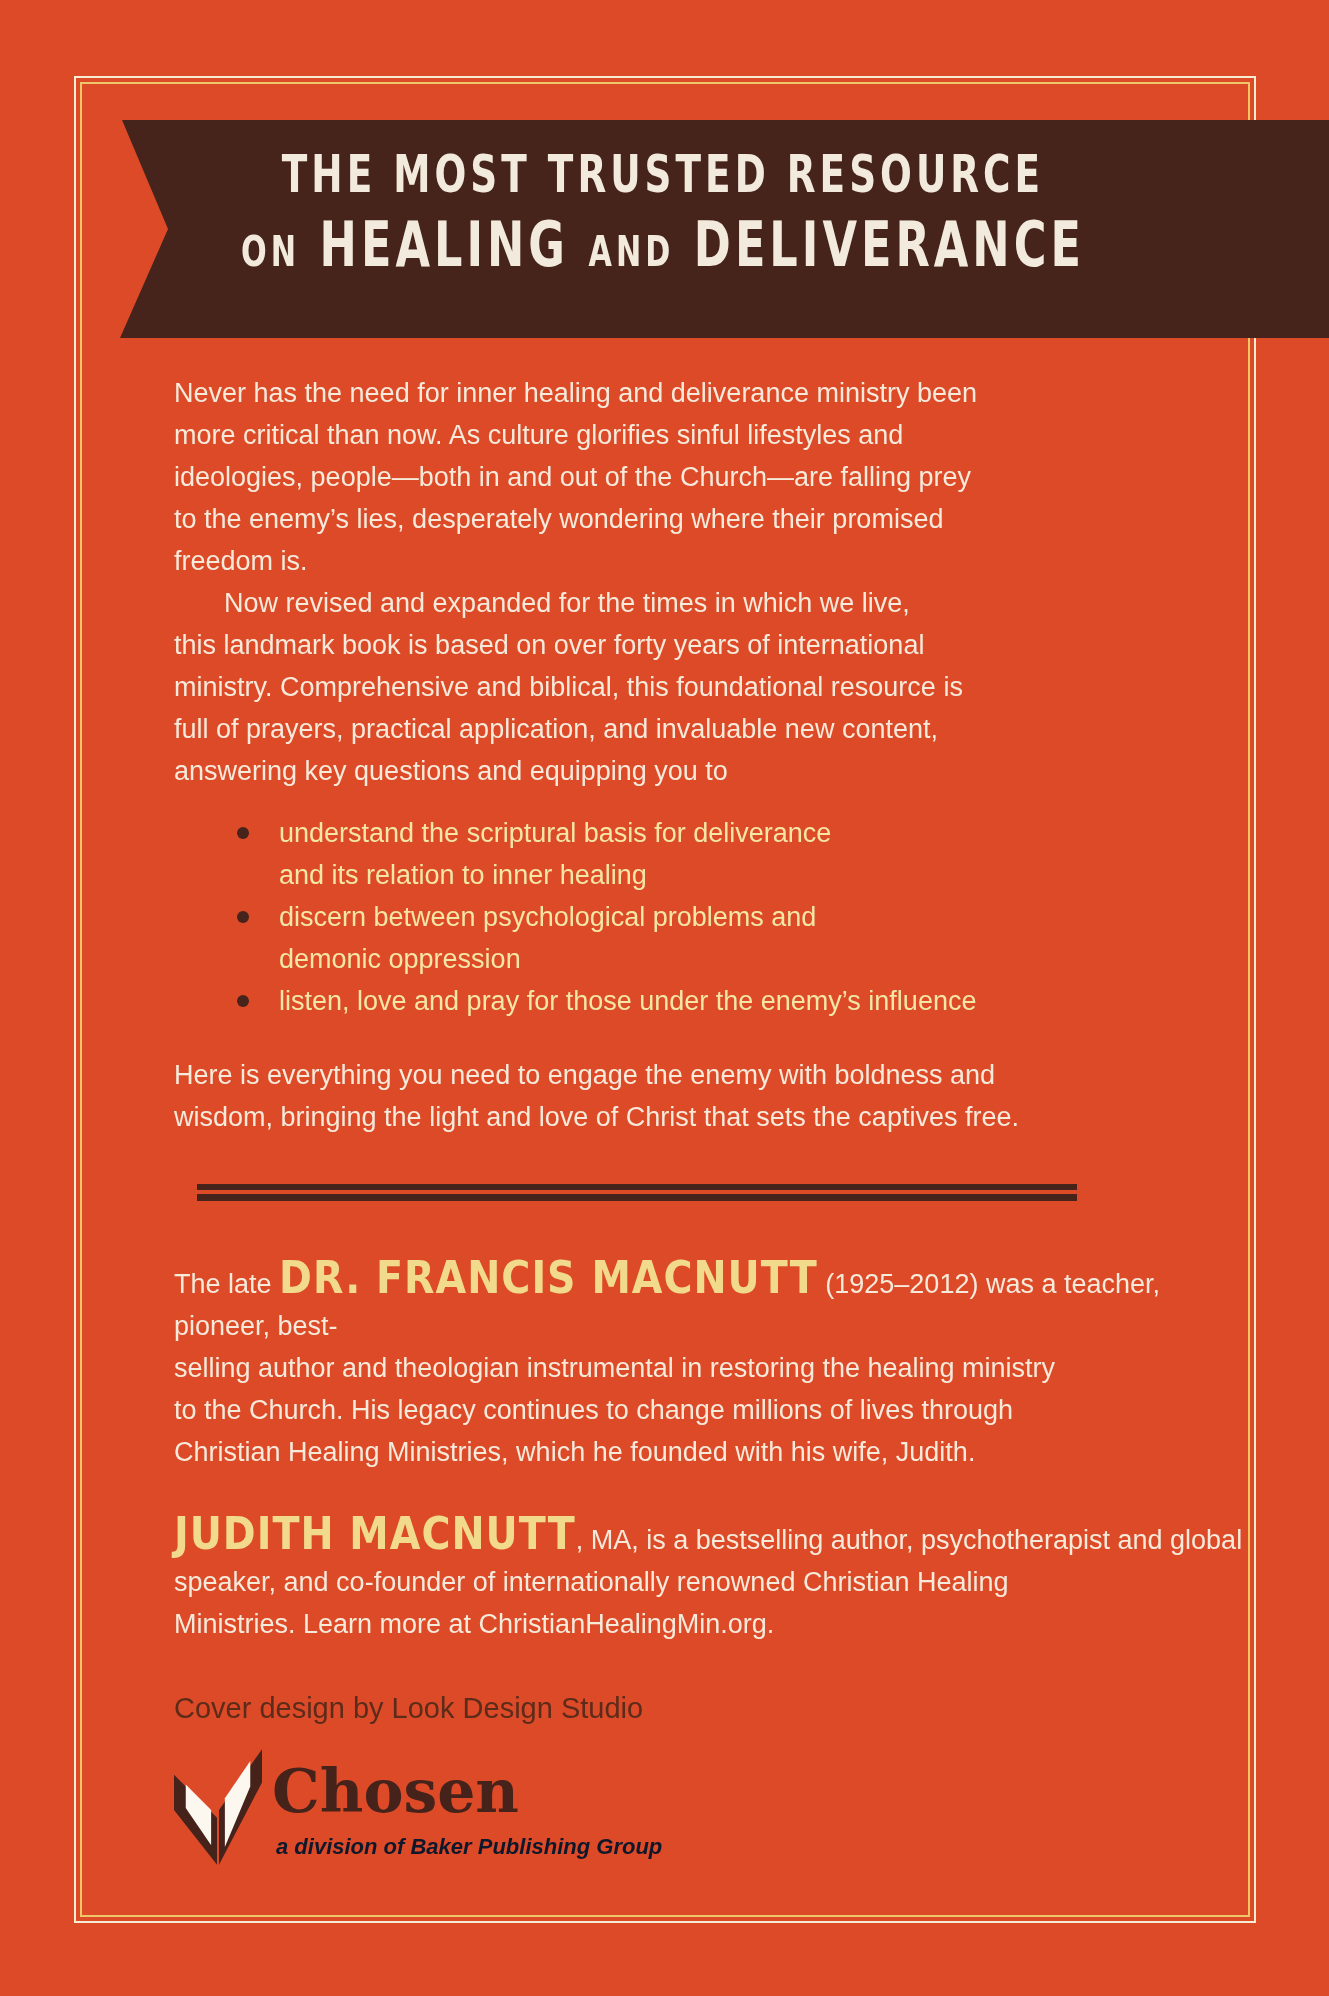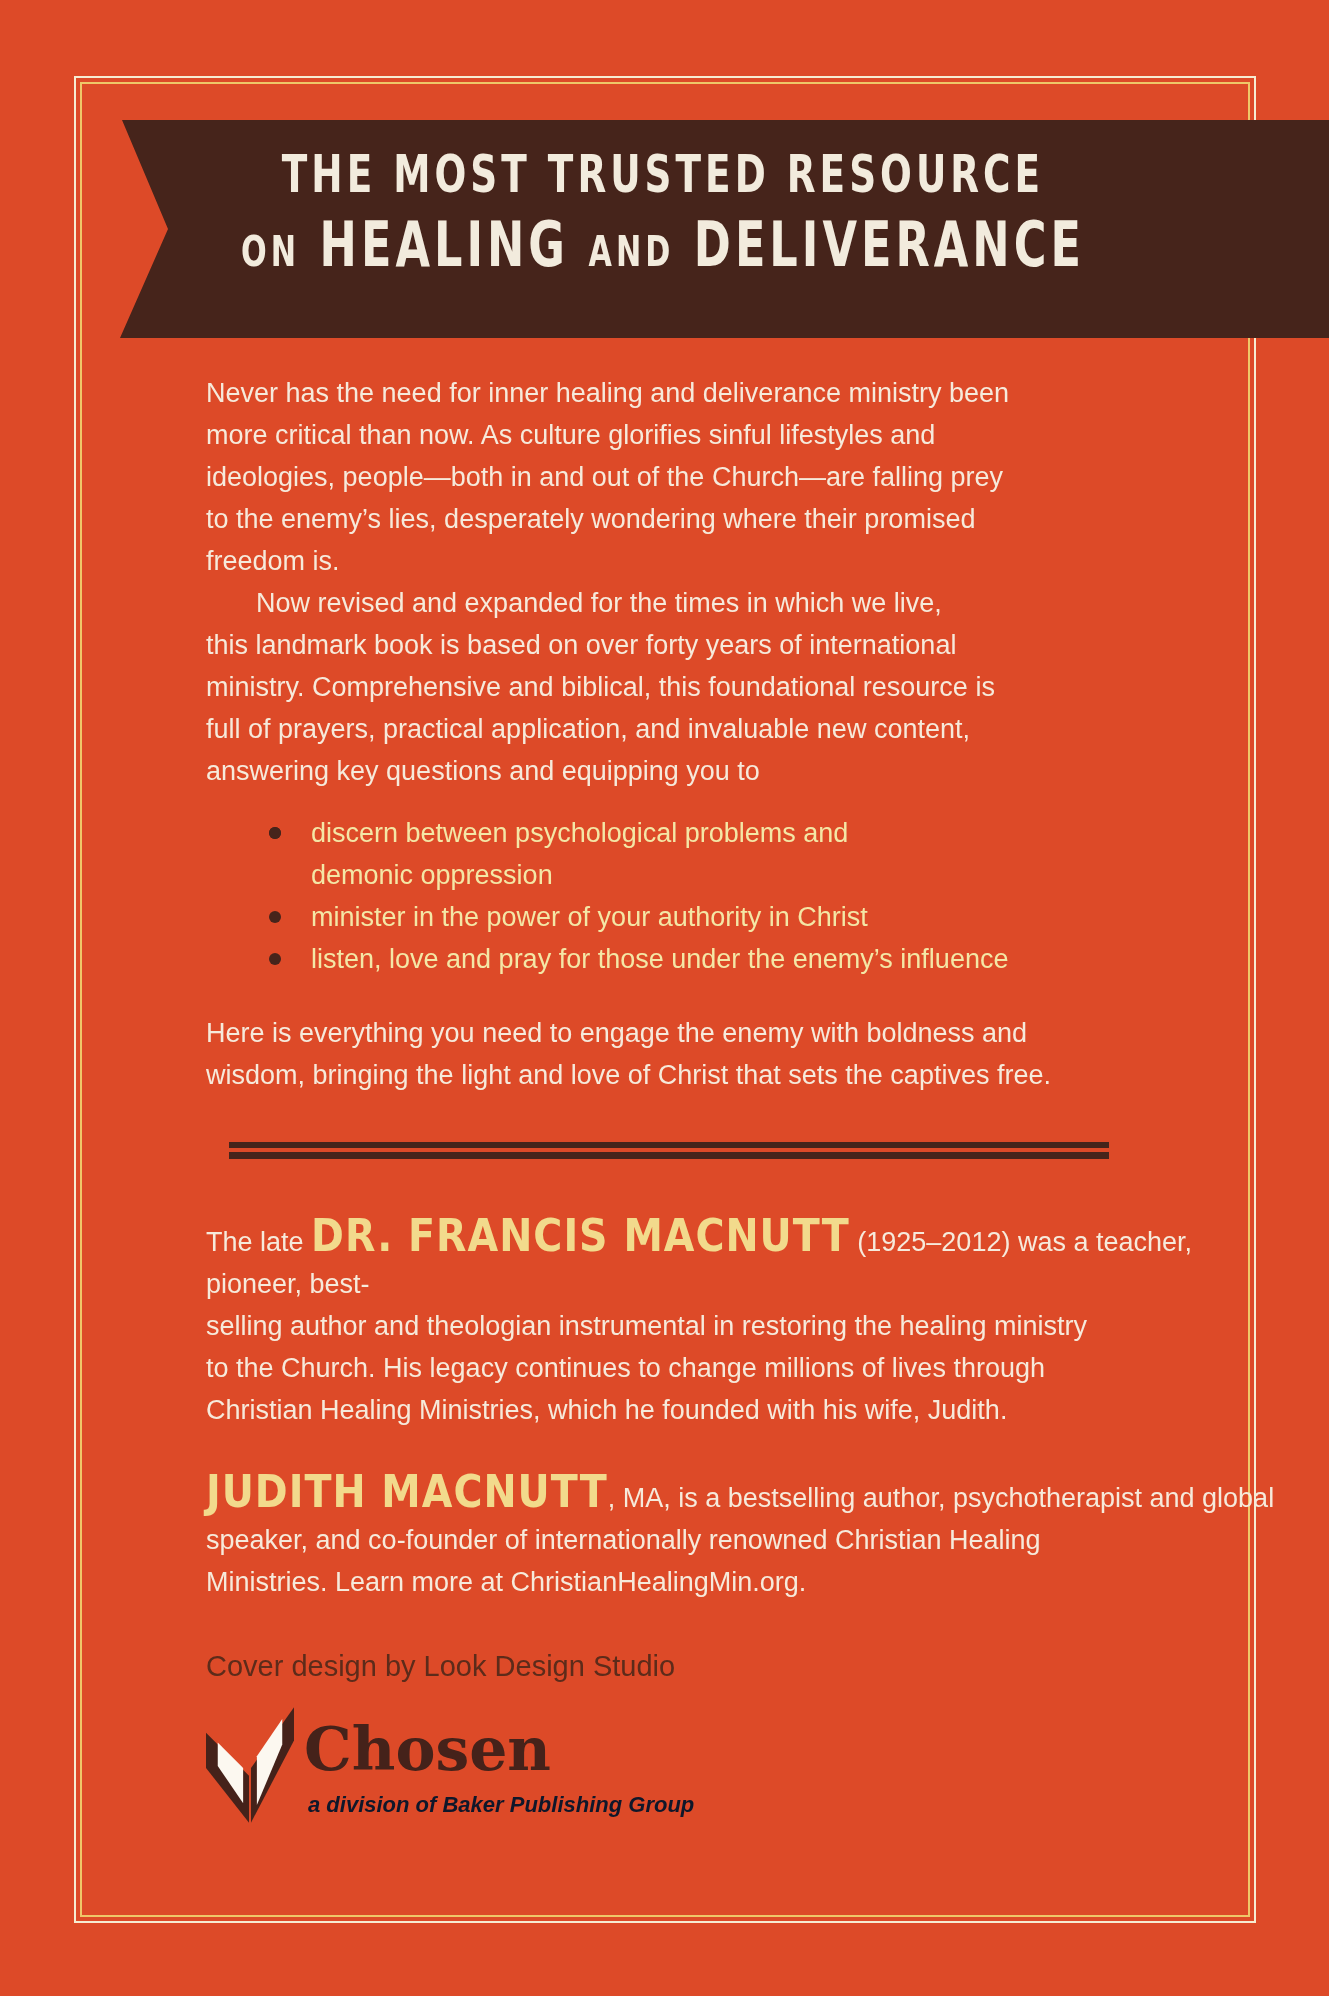--- a/index.html
+++ b/index.html
@@ -13,21 +13,21 @@
   
   .banner{position:absolute;left:120px;right:0;top:120px;height:218px;background:#46241B;z-index:2;
           clip-path:polygon(2px 0, 100% 0, 100% 100%, 0 100%, 48px 50%);}
   .banner-text{width:1086px;padding-top:22px;text-align:center;color:#F2EBDD;
                font-family:"DejaVu Sans Condensed","Liberation Sans",sans-serif;font-weight:bold;}
   .title-line1{font-size:52px;letter-spacing:5px;transform:scaleX(0.80);transform-origin:50% 50%;line-height:1.25;white-space:nowrap;}
   .title-line2{font-size:62px;letter-spacing:5px;transform:scaleX(0.80);transform-origin:50% 50%;line-height:1.15;white-space:nowrap;margin-top:2px;}
   .title-line2 .small{font-size:42px;}
 
   
-  .content{position:absolute;left:206px;top:372px;width:1070px;z-index:3;
+  .content{position:absolute;left:174px;top:372px;width:1070px;z-index:3;
            color:#F6EADB;font-size:27px;line-height:42px;}
   .content p{margin:0;white-space:pre-line;}
   .para2{text-indent:50px;}
 
   ul.bullets{margin:20px 0 0 0;padding:0 0 0 63px;list-style:none;color:#F4E7A6;}
   ul.bullets li{position:relative;padding-left:42px;white-space:pre-line;}
   .dot{position:absolute;left:0;top:15px;width:12px;height:12px;border-radius:50%;background:#46241B;}
 
   .closing{margin-top:32px !important;}
 
@@ -70,24 +70,24 @@
 ideologies, people—both in and out of the Church—are falling prey
 to the enemy’s lies, desperately wondering where their promised
 freedom is.</p>
     <p class="para2">Now revised and expanded for the times in which we live,
 this landmark book is based on over forty years of international
 ministry. Comprehensive and biblical, this foundational resource is
 full of prayers, practical application, and invaluable new content,
 answering key questions and equipping you to</p>
 
     <ul class="bullets">
-      <li><span class="dot"></span></li>
+      <li><span class="dot"></span><span>understand the scriptural basis for deliverance
+and its relation to inner healing</span></li>
       <li><span class="dot"></span><span>discern between psychological problems and
 demonic oppression</span></li>
-      <li><span class="dot"></span><span>minister in the power of your authority in Christ</span></li>
       <li><span class="dot"></span><span>listen, love and pray for those under the enemy’s influence</span></li>
     </ul>
 
     <p class="closing">Here is everything you need to engage the enemy with boldness and
 wisdom, bringing the light and love of Christ that sets the captives free.</p>
 
     <div class="divider"></div>
 
     <p class="bio bio-francis"><span>The late </span><span class="gold-name">DR. FRANCIS MACNUTT</span><span> (1925–2012) was a teacher, pioneer, best-
 selling author and theologian instrumental in restoring the healing ministry

